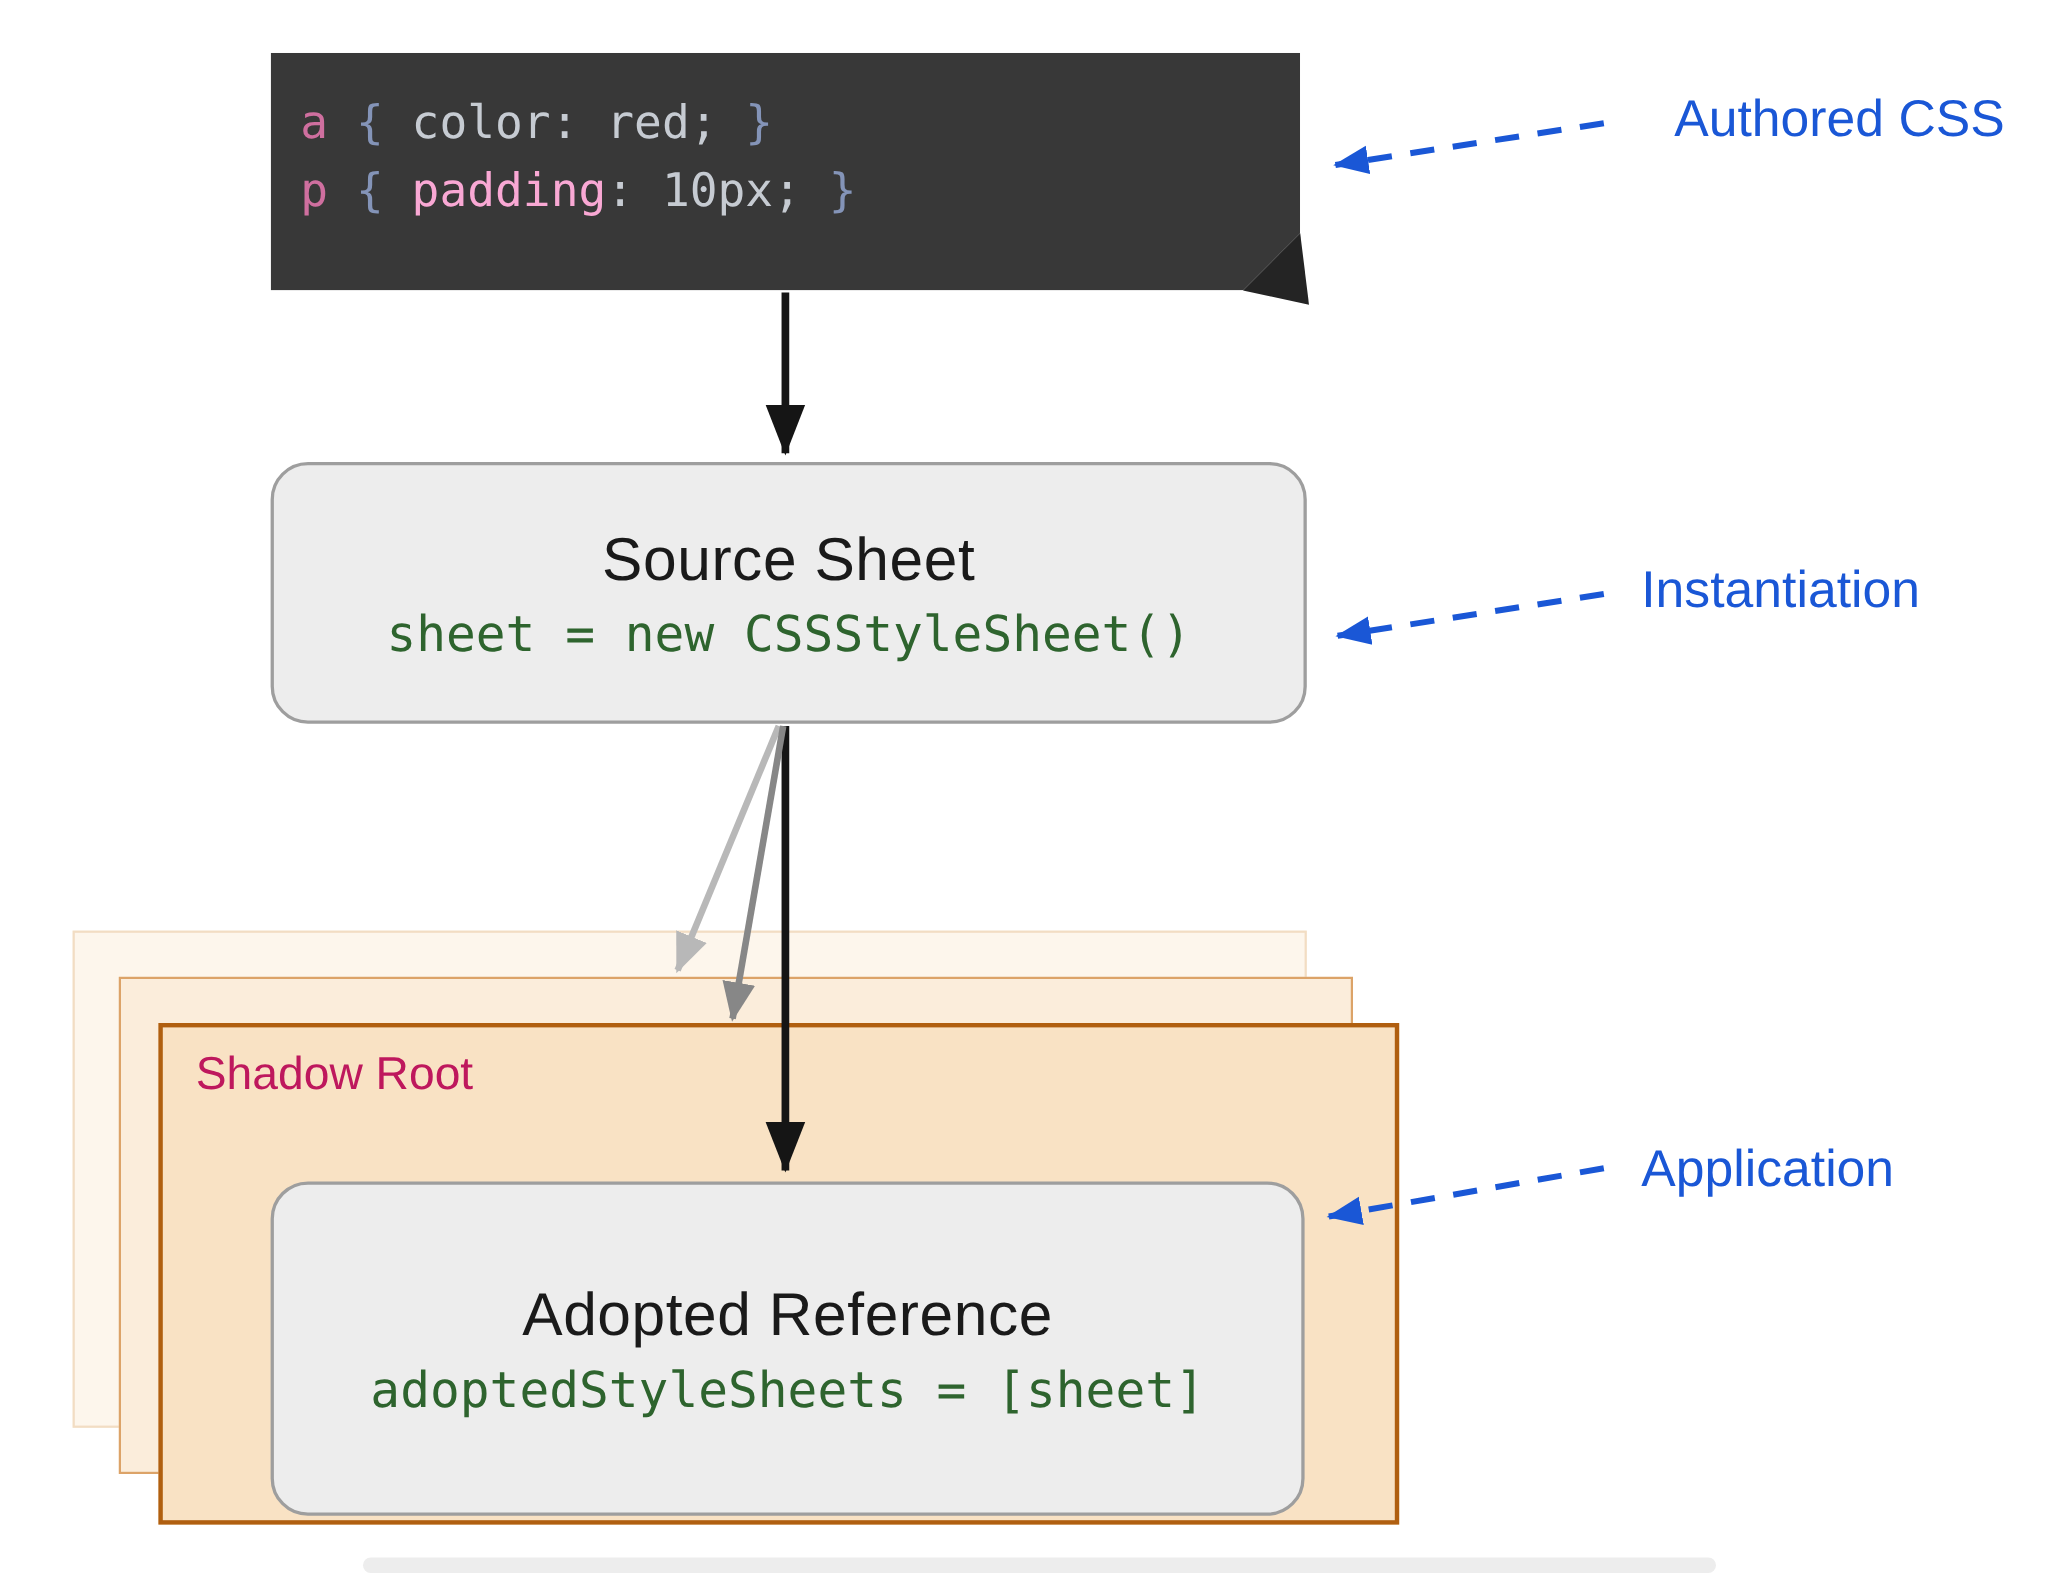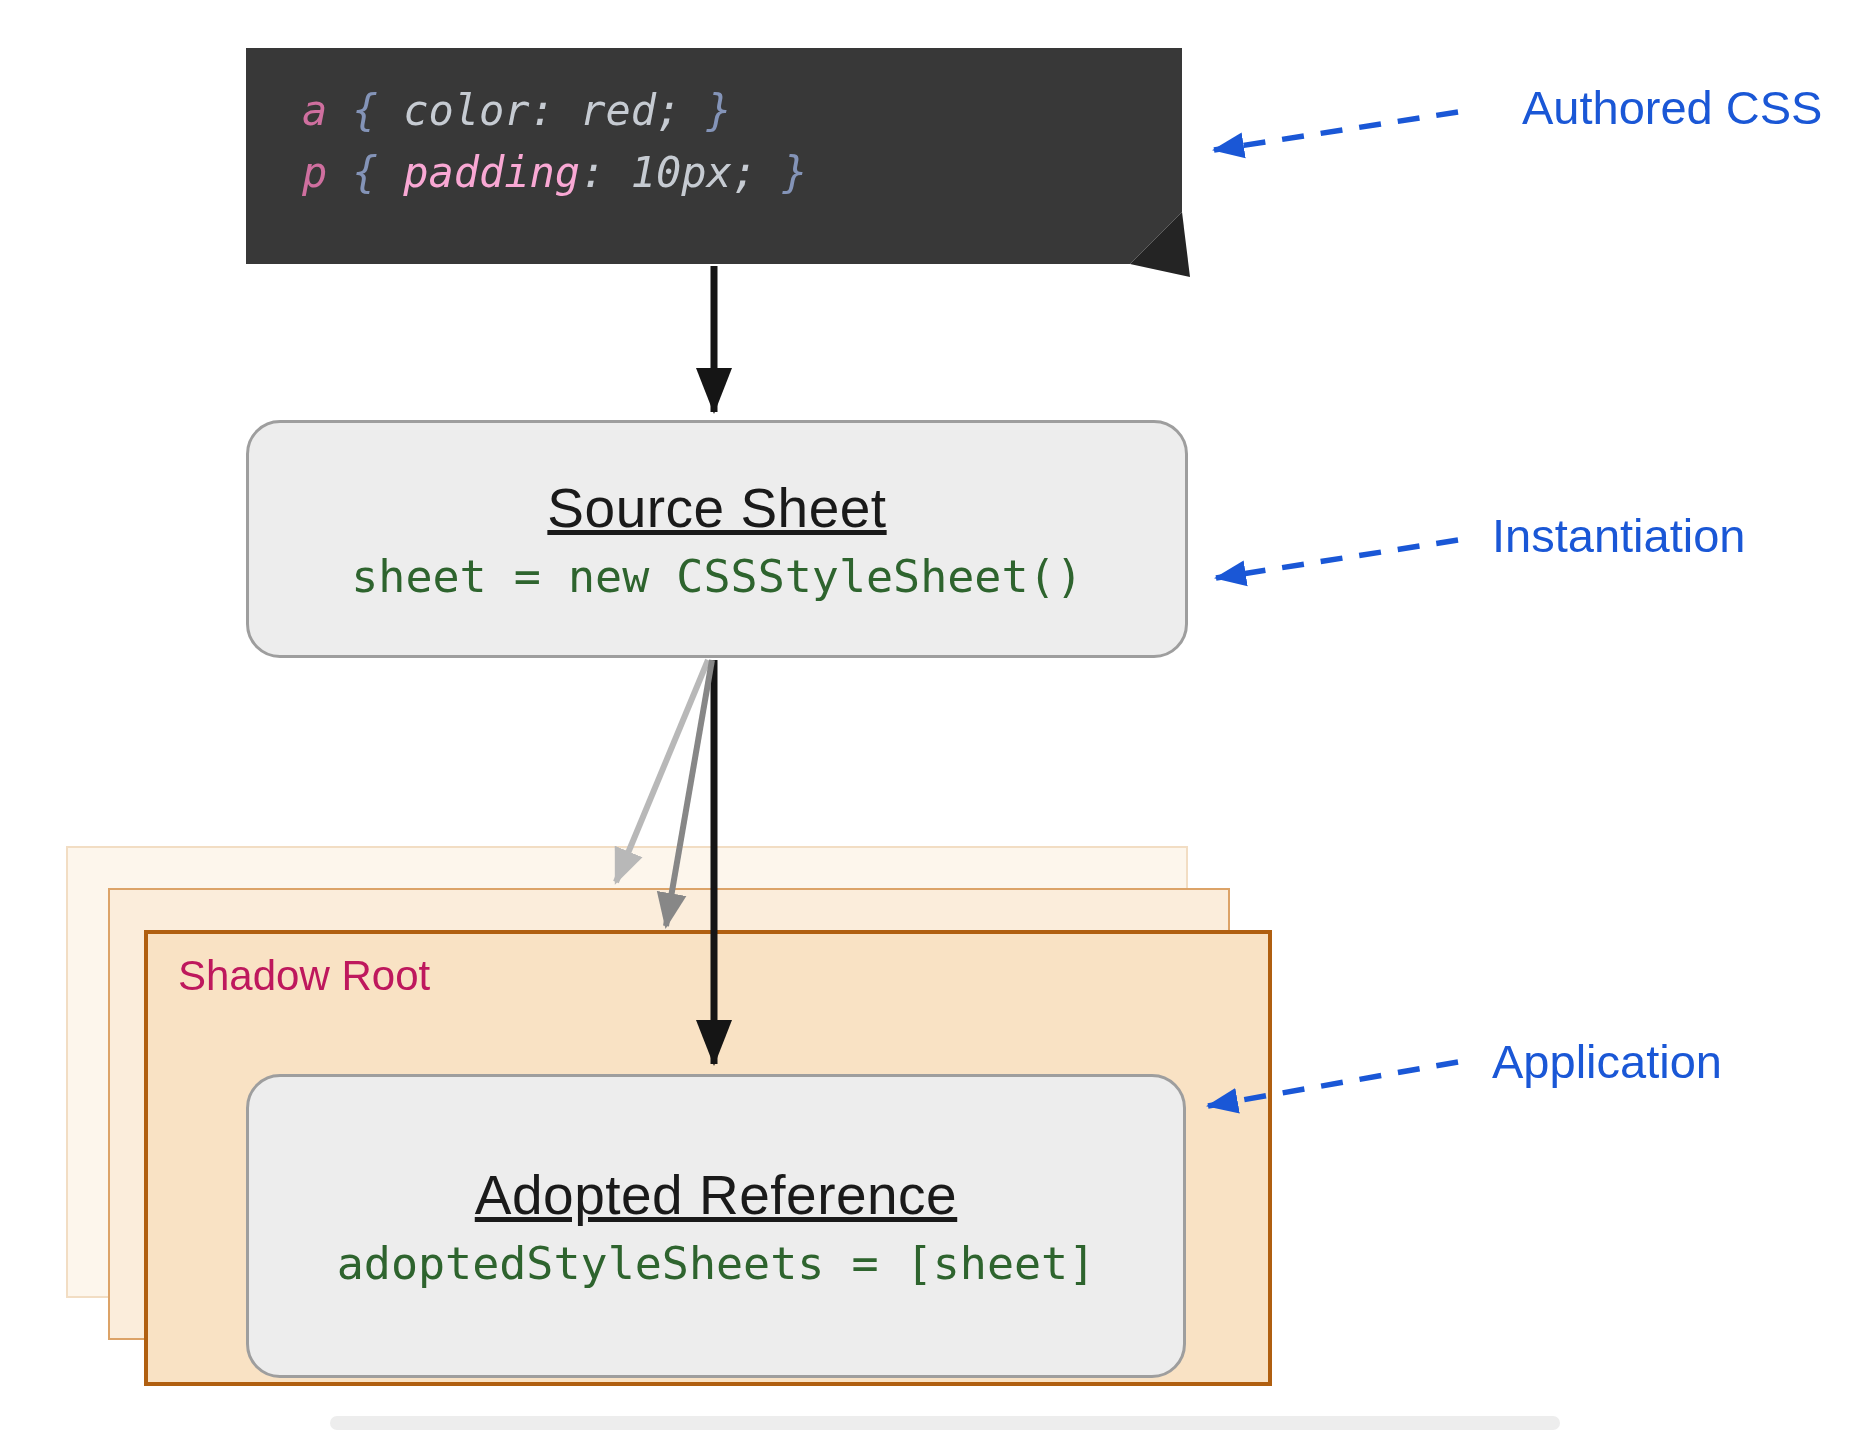--- a/index.html
+++ b/index.html
@@ -13,22 +13,21 @@
   }
 
   
   .code-block {
     position: absolute;
     left: 246px; top: 48px;
     width: 936px; height: 216px;
     background: #383838;
     clip-path: polygon(0 0, 100% 0, 100% calc(100% - 52px), calc(100% - 52px) 100%, 0 100%);
     box-sizing: border-box;
-    padding: 32px 0 0 56px;
-    font-style: italic;
+    padding: 32px 0 0 27px;
   }
   .code-line {
     font-family: "DejaVu Sans Mono", monospace;
     font-size: 42px;
     line-height: 62px;
     white-space: pre;
   }
   .tok-sel   { color: #cf6f9f; }
   .tok-brace { color: #8494b8; }
   .tok-plain { color: #c6cbd2; }
@@ -47,21 +46,20 @@
     align-items: center;
     justify-content: center;
     gap: 10px;
   }
   .box-source  { left: 246px; top: 420px; width: 942px; height: 238px; }
   .box-adopted { left: 246px; top: 1074px; width: 940px; height: 304px; justify-content: center; }
   .box-title {
     font-size: 55px;
     color: #1a1a1a;
     letter-spacing: 0.5px;
-    text-decoration: underline;
   }
   .box-code {
     font-family: "DejaVu Sans Mono", monospace;
     font-size: 45px;
     color: #2e642e;
     white-space: pre;
   }
 
   
   .shadow-layer {

